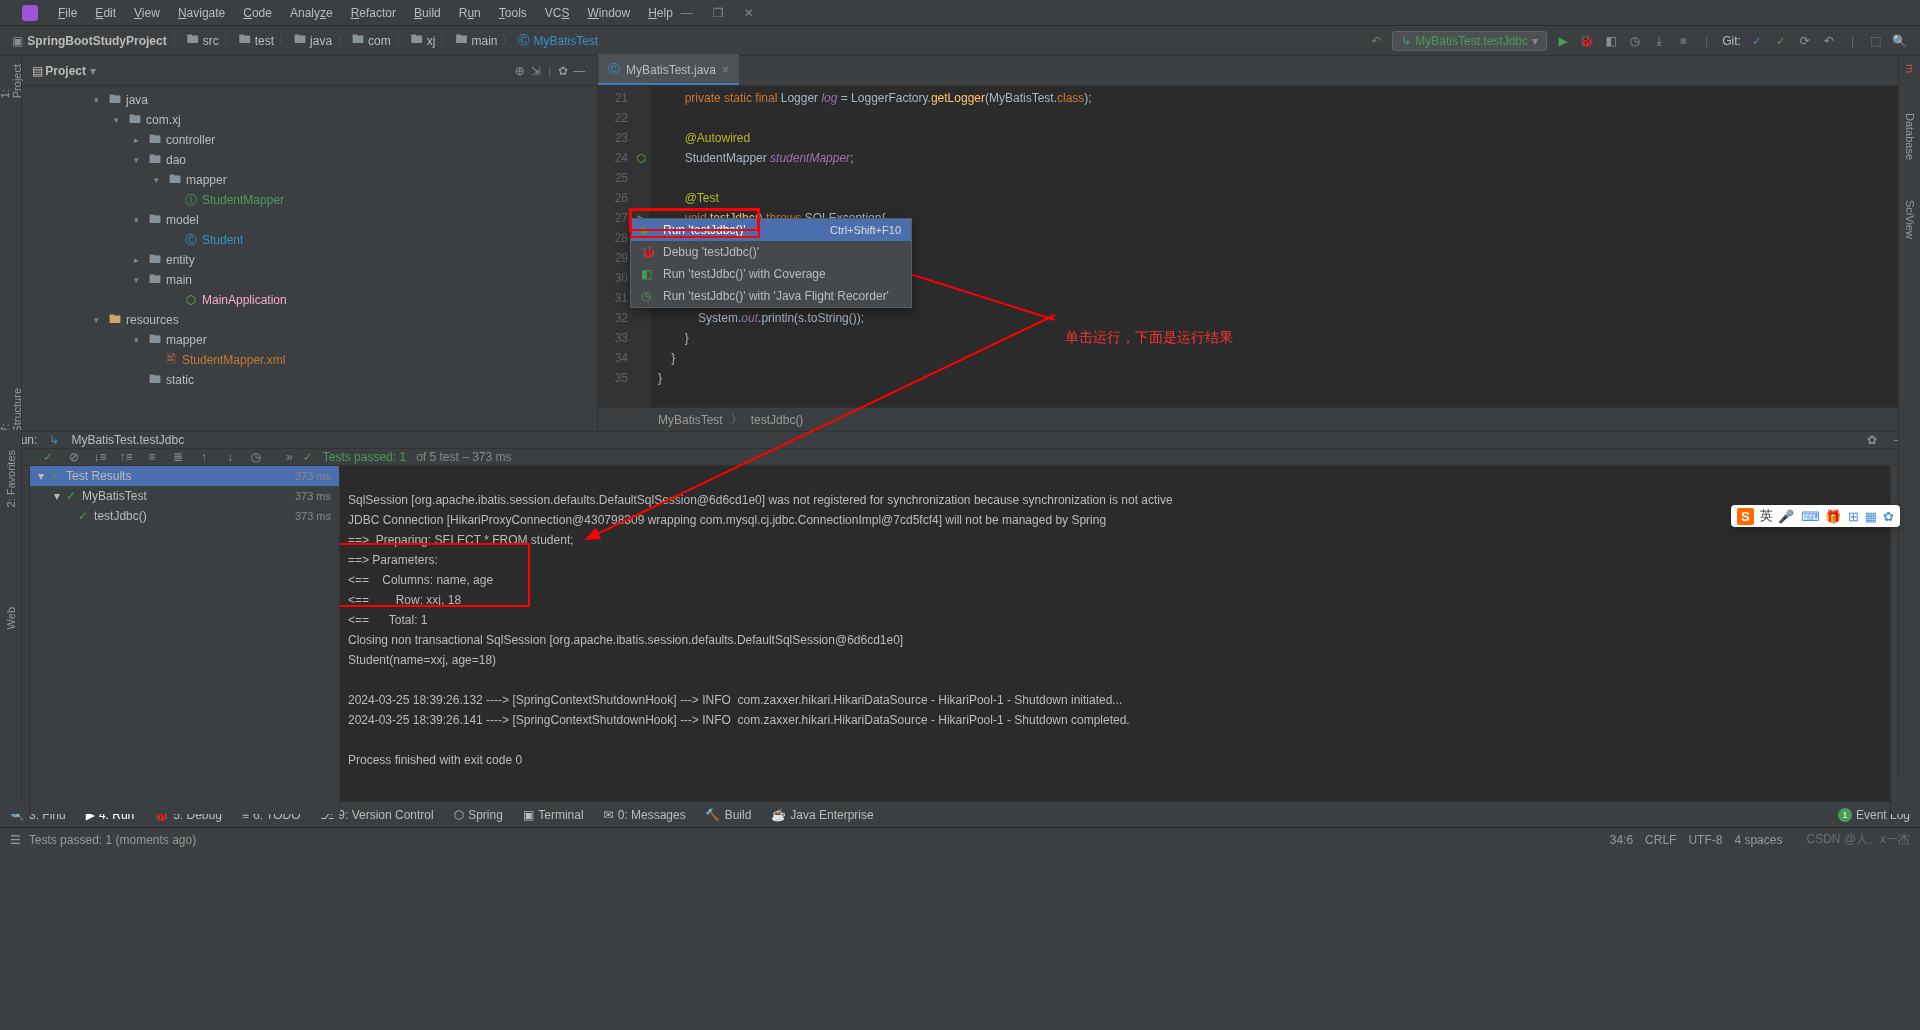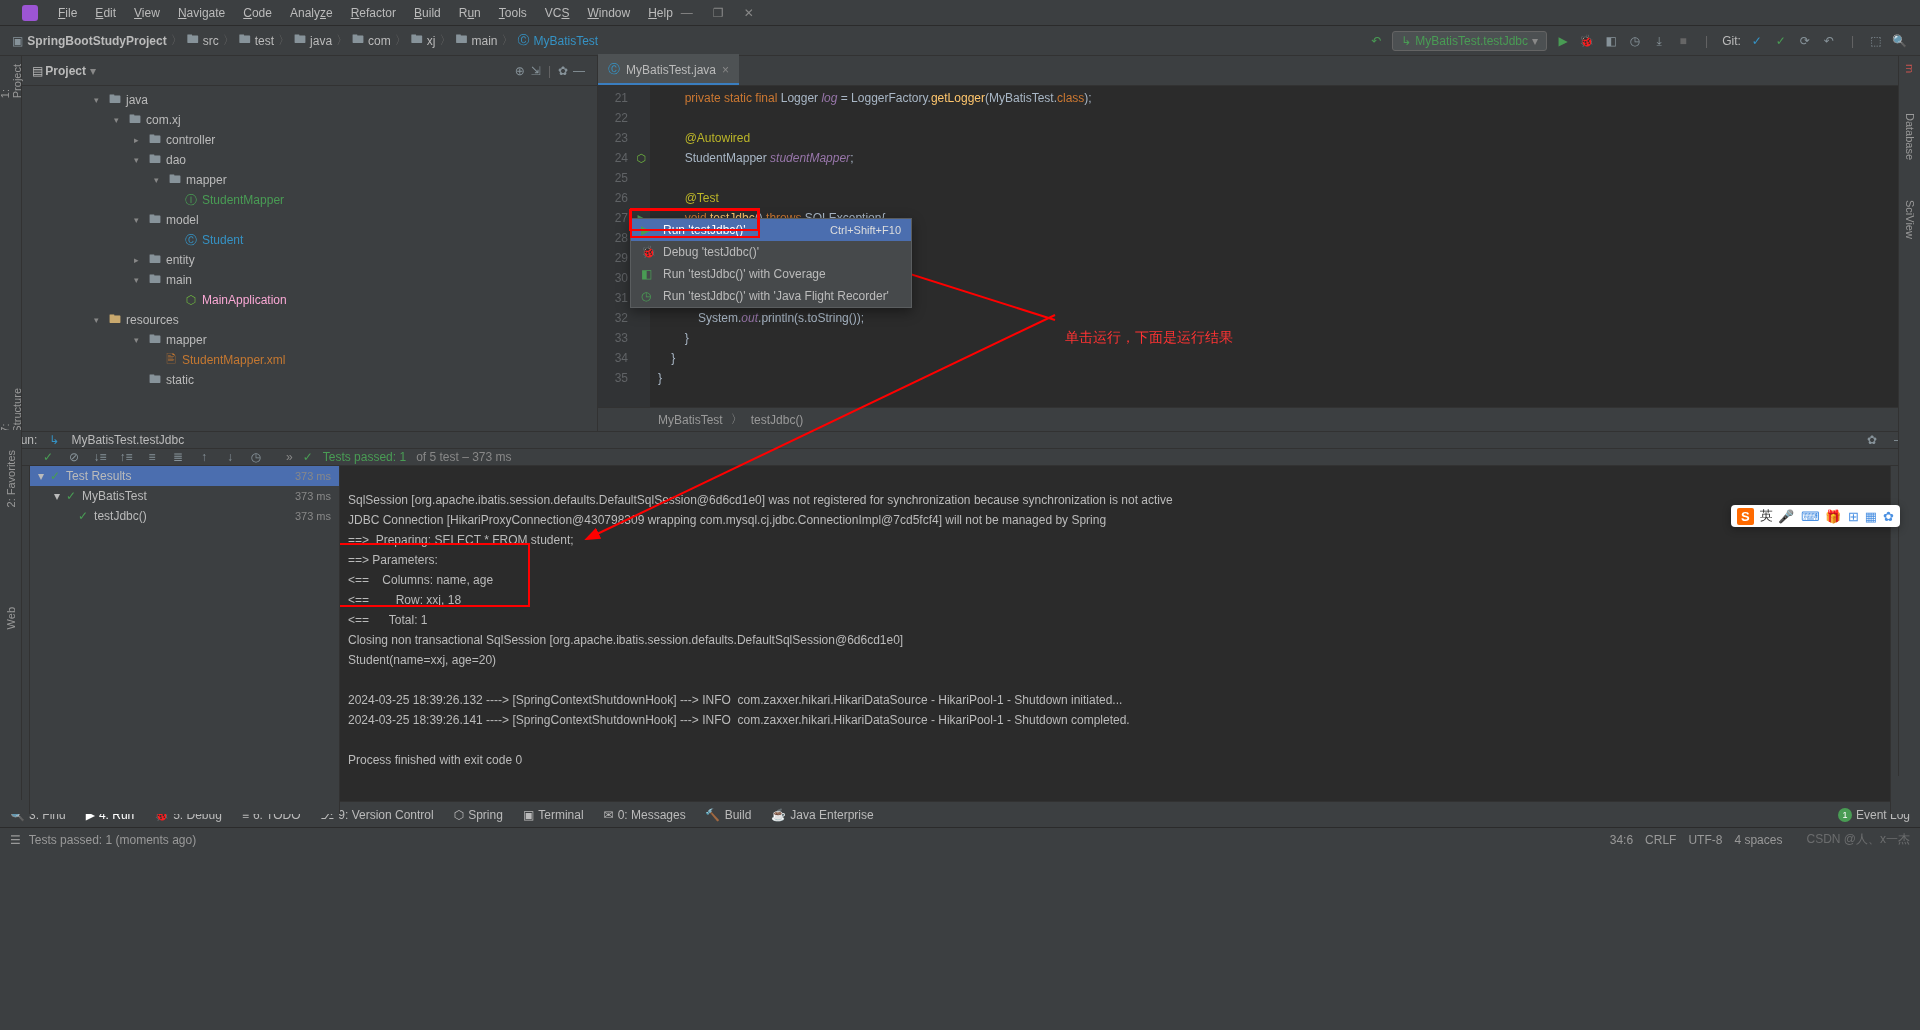--- a/index.html
+++ b/index.html
@@ -400,21 +400,21 @@
     </div>
     <div class="console">
 <span>SqlSession [org.apache.ibatis.session.defaults.DefaultSqlSession@6d6cd1e0] was not registered for synchronization because synchronization is not active</span>
 <span>JDBC Connection [HikariProxyConnection@430798309 wrapping com.mysql.cj.jdbc.ConnectionImpl@7cd5fcf4] will not be managed by Spring</span>
 <span>==&gt;  Preparing: SELECT * FROM student;</span>
 <span>==&gt; Parameters:</span>
 <span>&lt;==    Columns: name, age</span>
 <span>&lt;==        Row: xxj, 18</span>
 <span>&lt;==      Total: 1</span>
 <span>Closing non transactional SqlSession [org.apache.ibatis.session.defaults.DefaultSqlSession@6d6cd1e0]</span>
-<span>Student(name=xxj, age=20)</span>
+<span>Student(name=xxj, age=18)</span>
 <span></span>
 <span>2024-03-25 18:39:26.132 ----&gt; [SpringContextShutdownHook] ---&gt; INFO  com.zaxxer.hikari.HikariDataSource - HikariPool-1 - Shutdown initiated...</span>
 <span>2024-03-25 18:39:26.141 ----&gt; [SpringContextShutdownHook] ---&gt; INFO  com.zaxxer.hikari.HikariDataSource - HikariPool-1 - Shutdown completed.</span>
 <span></span>
 <span>Process finished with exit code 0</span>
       <div class="red-box1" style="left:-2px;top:77px;width:192px;height:64px"></div>
     </div>
     <div class="run-right-tb">
       <span class="tb-icon">↲</span>
       <span class="tb-icon">🖶</span>

